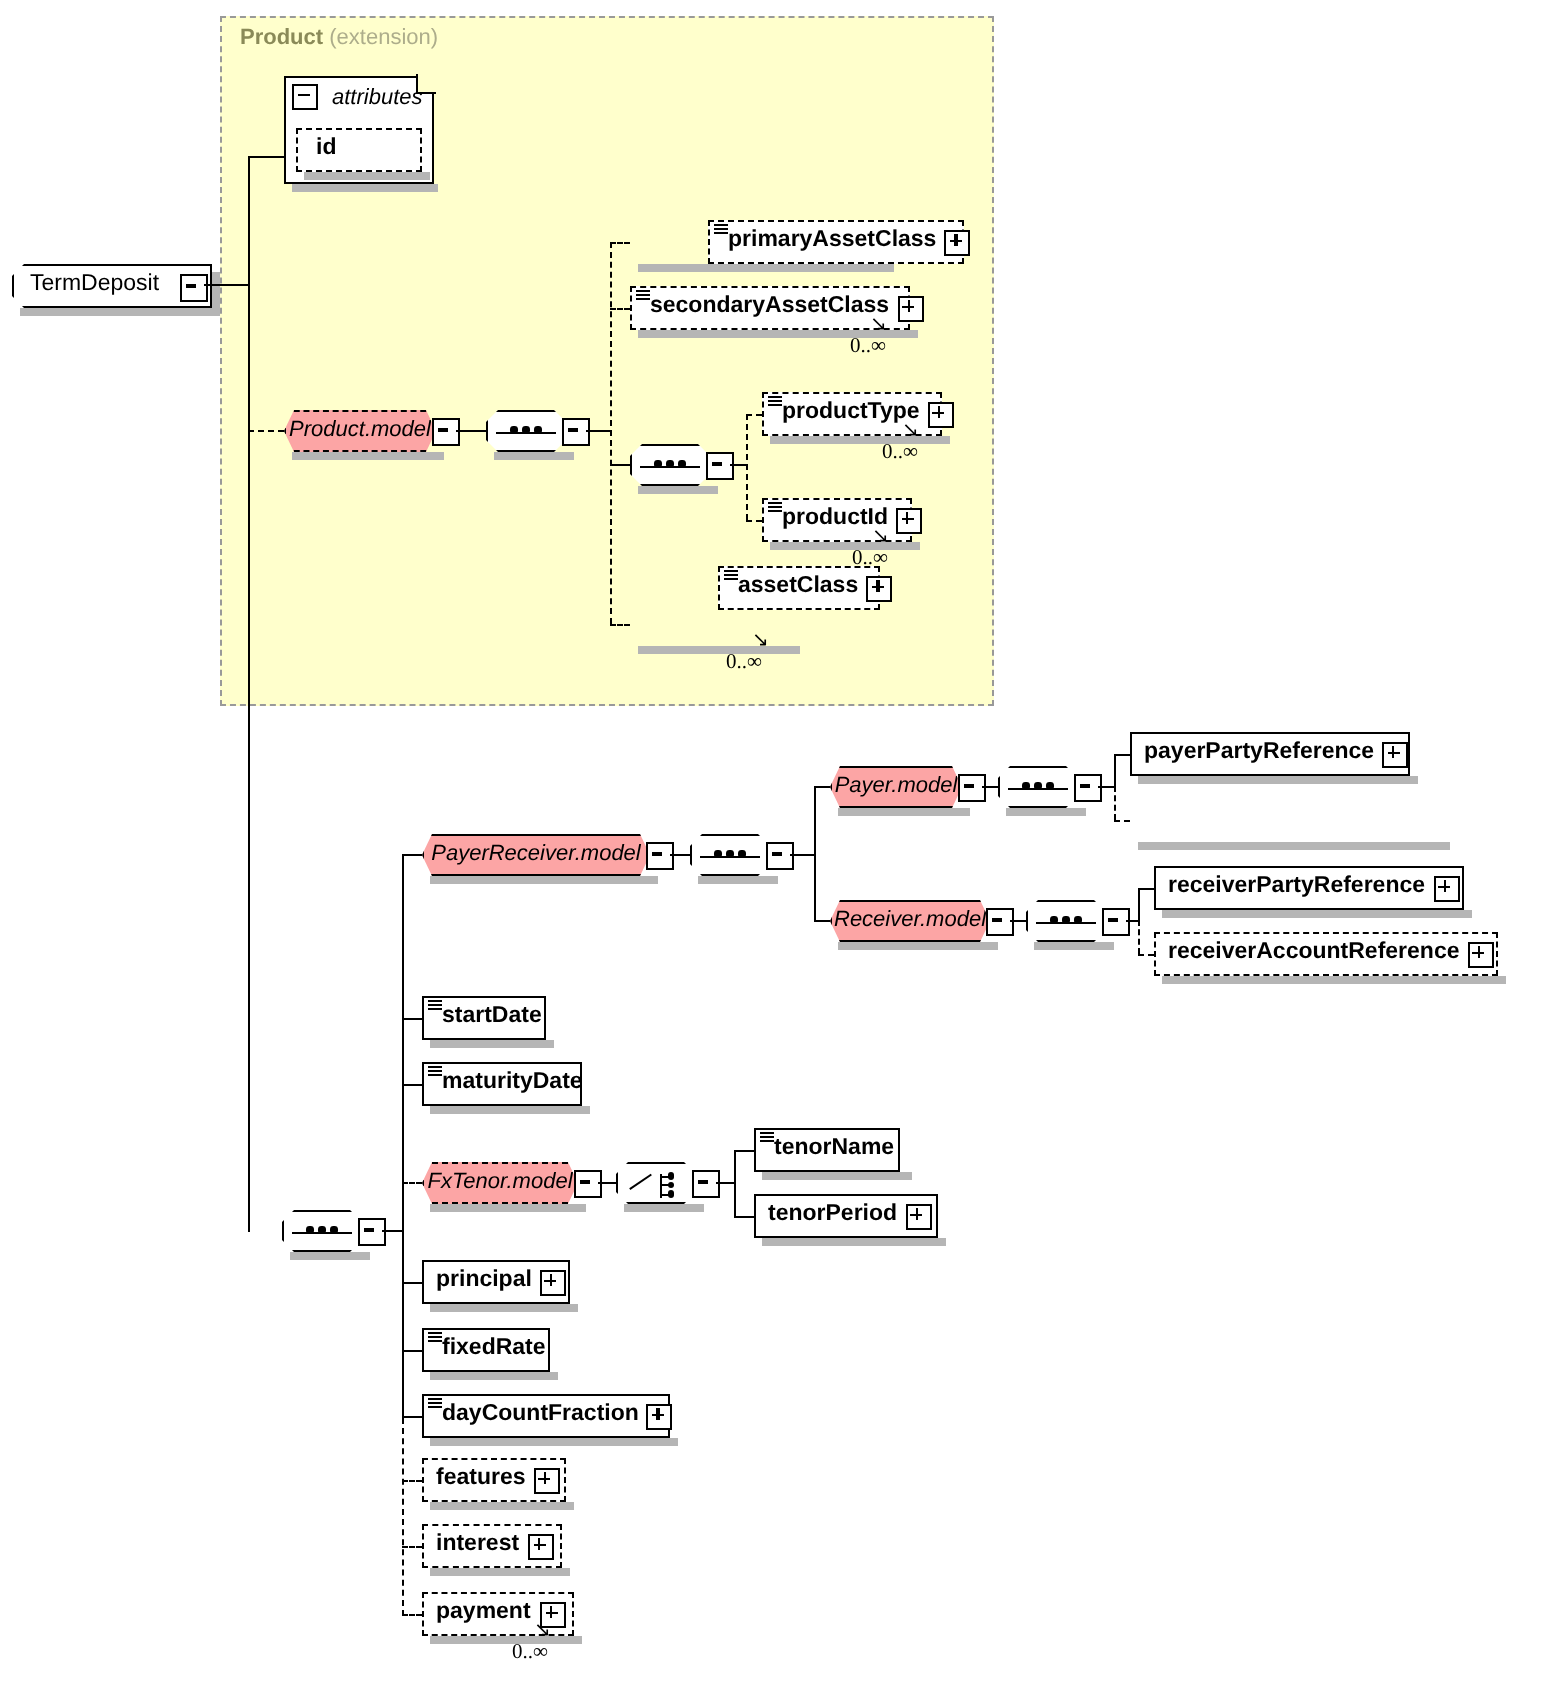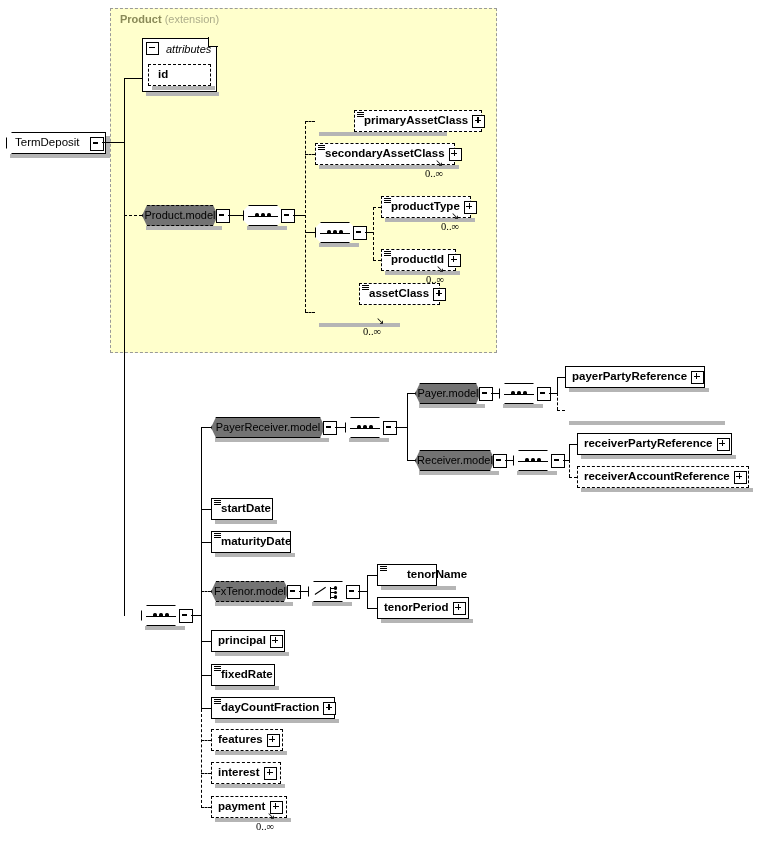--- a/index.html
+++ b/index.html
@@ -43,24 +43,24 @@
   .pm{width:11px;height:11px;border:1.4px solid #000;background:#fff;
       position:relative;flex:0 0 auto;margin-right:3px;}
   .pm::before{content:"";position:absolute;left:1.5px;top:4px;width:6px;height:1.4px;background:#000;}
   .pm.plus::after{content:"";position:absolute;left:4px;top:1.5px;width:1.4px;height:6px;background:#000;}
 
   
   .pmout{position:absolute;width:12px;height:12px;border:1.6px solid #000;background:#fff;}
   .pmout::before{content:"";position:absolute;left:1.6px;top:4.2px;width:5.6px;height:1.6px;background:#000;}
 
   
-  .grp{position:absolute;height:21px;box-sizing:border-box;background:#737373;
+  .grp{position:absolute;height:21px;box-sizing:border-box;background:#fca5a5;
        display:flex;align-items:center;justify-content:center;
        font-size:11px;color:#000;white-space:nowrap;
-       clip-path:polygon(5px 0,calc(100% - 5px) 0,100% 50%,calc(100% - 5px) 100%,5px 100%,0 50%);}
+       clip-path:polygon(5px 0,calc(100% - 5px) 0,100% 50%,calc(100% - 5px) 100%,5px 100%,0 50%);font-style:italic;}
   .grp .gtxt{position:relative;z-index:2;padding:0 6px;line-height:1;}
   .grp.solid{border:1.6px solid #000;}
   .grp.dashed{border:1.5px dashed #000;}
 
   
   .root{position:absolute;box-sizing:border-box;background:#fff;border:1.6px solid #000;
         height:22px;display:flex;align-items:center;
         clip-path:polygon(6px 0,100% 0,100% 100%,6px 100%,0 calc(100% - 6px),0 6px);
         font-size:11.5px;color:#000;white-space:nowrap;}
   .root .rtxt{padding:0 4px 0 8px;line-height:1;}
@@ -383,21 +383,21 @@
     <span class="cd b"></span>
     <span class="cd c"></span>
   </div>
   <div class="pmout" style="left:346px;top:585px;"></div>
   <div class="ln hl" style="left:358px;top:591px;width:9px;"></div>
   <div class="ln vl" style="left:367px;top:575px;height:33px;"></div>
   <div class="ln hl" style="left:367px;top:575px;width:10px;"></div>
   <div class="ln hl" style="left:367px;top:608px;width:10px;"></div>
 
   <div class="shadow" style="left:381px;top:586px;width:75px;height:4px;"></div>
-  <div class="node solid" style="left:377px;top:564px;width:60px;padding-left:20px;">
+  <div class="node solid" style="left:377px;top:564px;width:73px;">
     <span class="seqmark">
         <i></i>
         <i></i>
         <i></i>
       </span>
     <span class="lbl pad-l">tenorName</span>
   </div>
 
   <div class="shadow" style="left:381px;top:619px;width:92px;height:4px;"></div>
   <div class="node solid" style="left:377px;top:597px;width:92px;">

